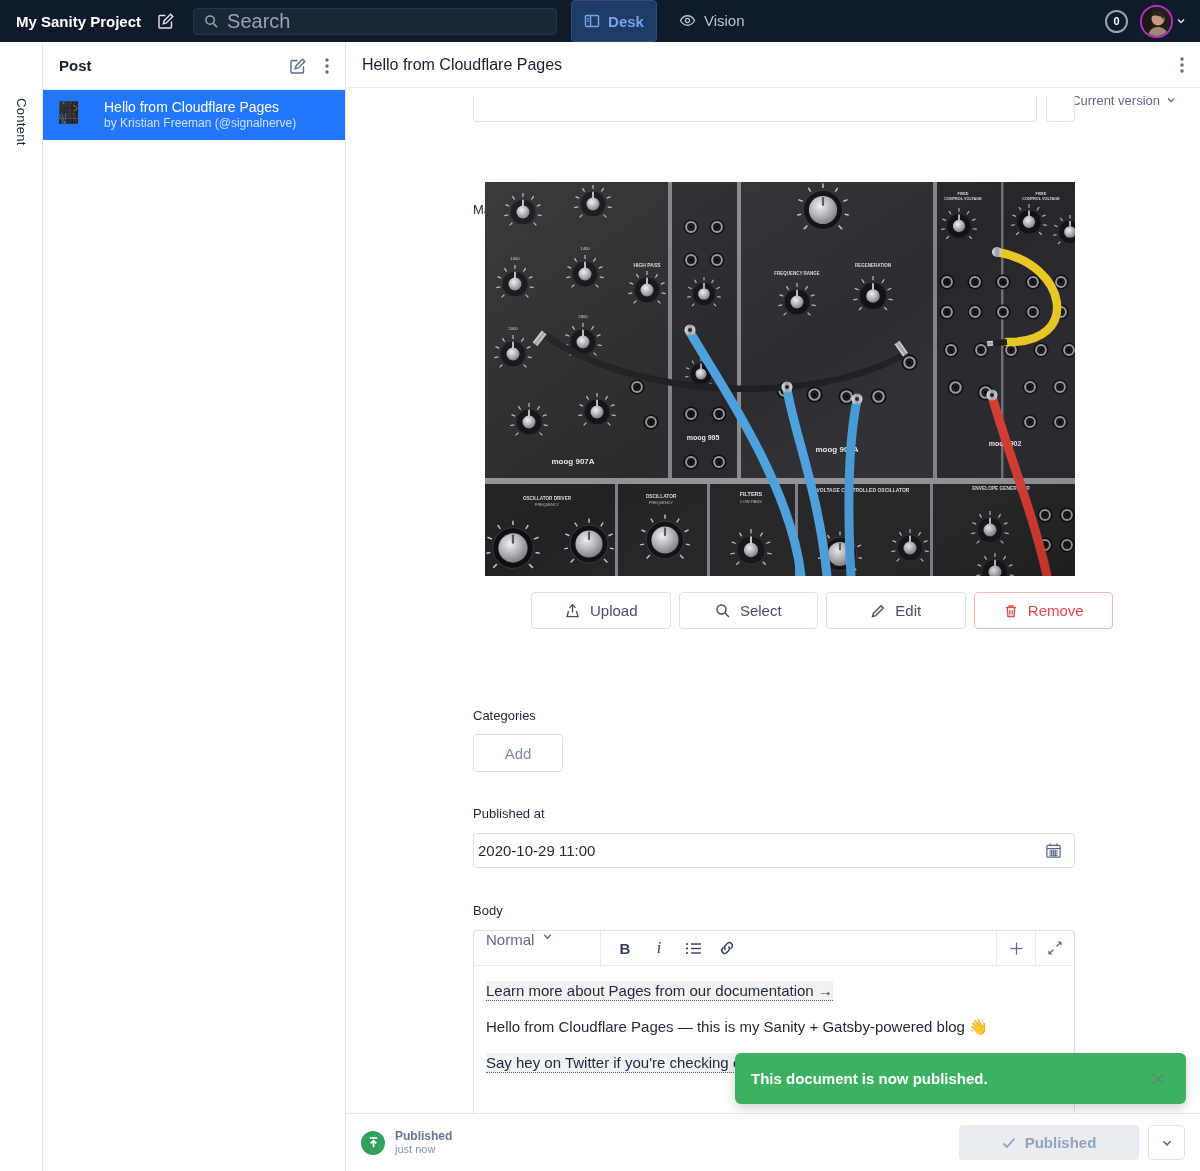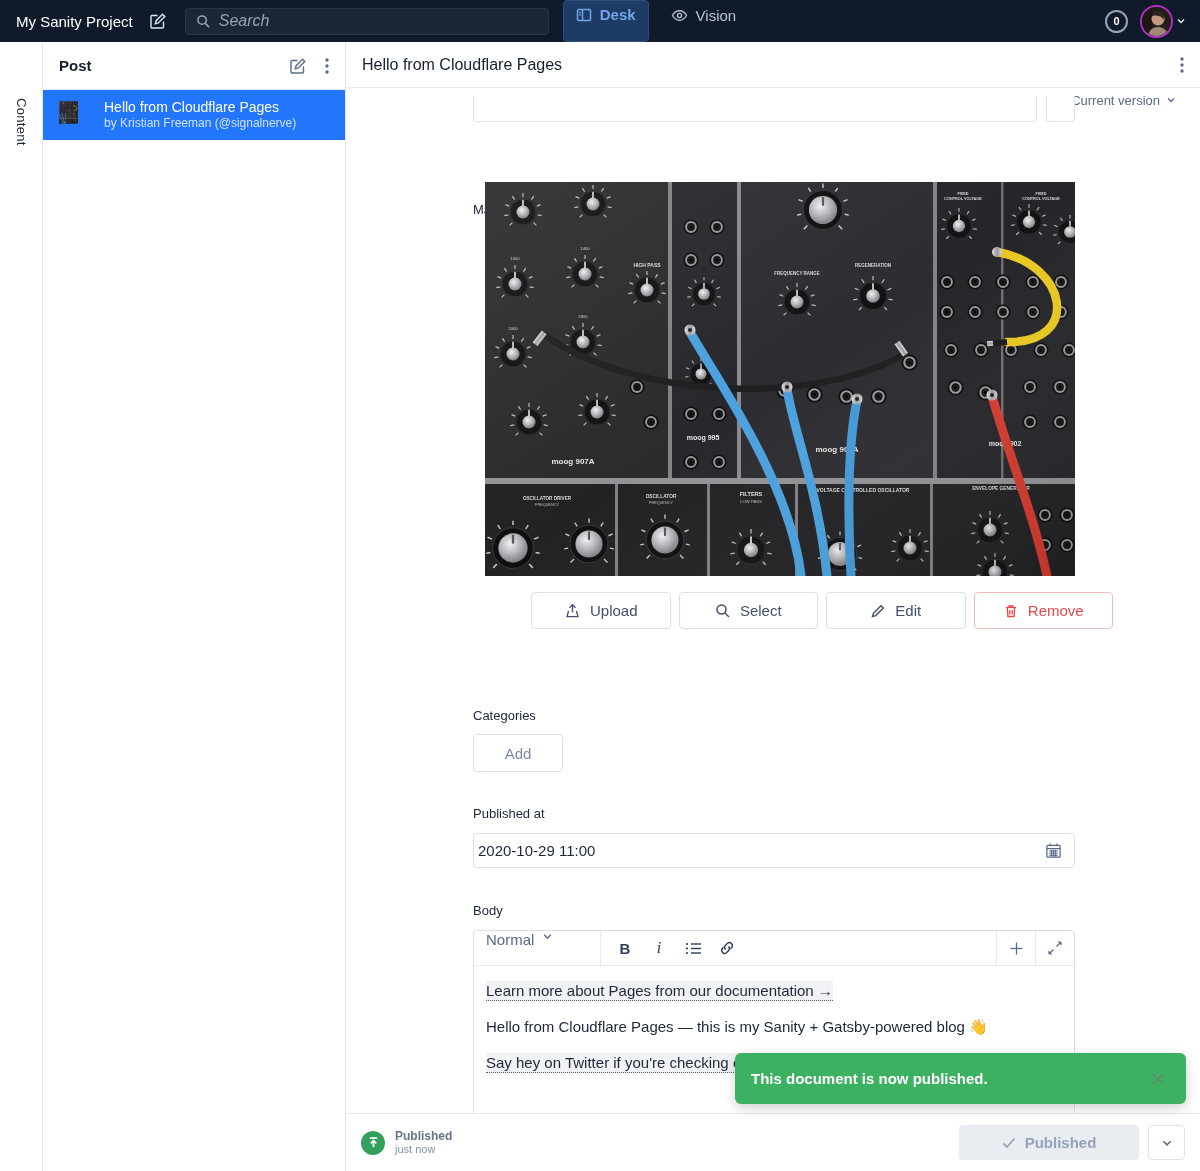--- a/index.html
+++ b/index.html
@@ -6,27 +6,27 @@
   html,body { width:1200px; height:1171px; }
   body {
     font-family: "Liberation Sans", sans-serif;
     background:#fff; color:#1e2736; position:relative; overflow:hidden;
   }
   svg { display:block; }
 
   
   .navbar { position:absolute; top:0; left:0; width:1200px; height:42px;
     background:#101a2b; display:flex; align-items:center; z-index:20; }
-  .project-title { color:#fff; font-size:15px; font-weight:400; margin-left:16px; white-space:nowrap; }
+  .project-title { color:#fff; font-size:15px; font-weight:700; margin-left:16px; white-space:nowrap; }
   .nav-icon-btn { margin-left:16px; display:flex; align-items:center; cursor:pointer; }
   .searchbar { margin-left:18px; width:364px; height:27px; background:#1d2636;
     border:1px solid #2b3548; border-radius:4px; display:flex; align-items:center;
-    padding:0 10px; gap:8px; color:#97a2b4; font-size:16px;font-style:italic; }
-  .tab { display:flex; align-items:flex-end; gap:8px; font-size:15px; height:42px;
-    padding:18px 12px; border-radius:4px; cursor:pointer; }
+    padding:0 10px; gap:8px; color:#97a2b4; font-size:20px; }
+  .tab { display:flex; align-items:flex-start; gap:8px; font-size:15px; height:42px;
+    padding:12px 12px; border-radius:4px; cursor:pointer; }
   .tab-desk { margin-left:14px; background:#1d3b64; border:1px solid #2b4d7e;
     color:#74a4e8; font-weight:600; }
   .tab-vision { margin-left:10px; color:#b9c3d2; }
   .nav-spacer { flex:1; }
   .badge-count { width:23px; height:23px; border-radius:50%; border:2px solid #97a2b4;
     color:#fff; font-size:11px; font-weight:700; display:grid; place-items:center; margin-right:12px; }
   .avatar-wrap { display:flex; align-items:center; margin-right:14px; gap:3px; }
   .avatar { width:33px; height:33px; border-radius:50%; border:2px solid #b32fc6; overflow:hidden; background:#2a2320; }
 
   

